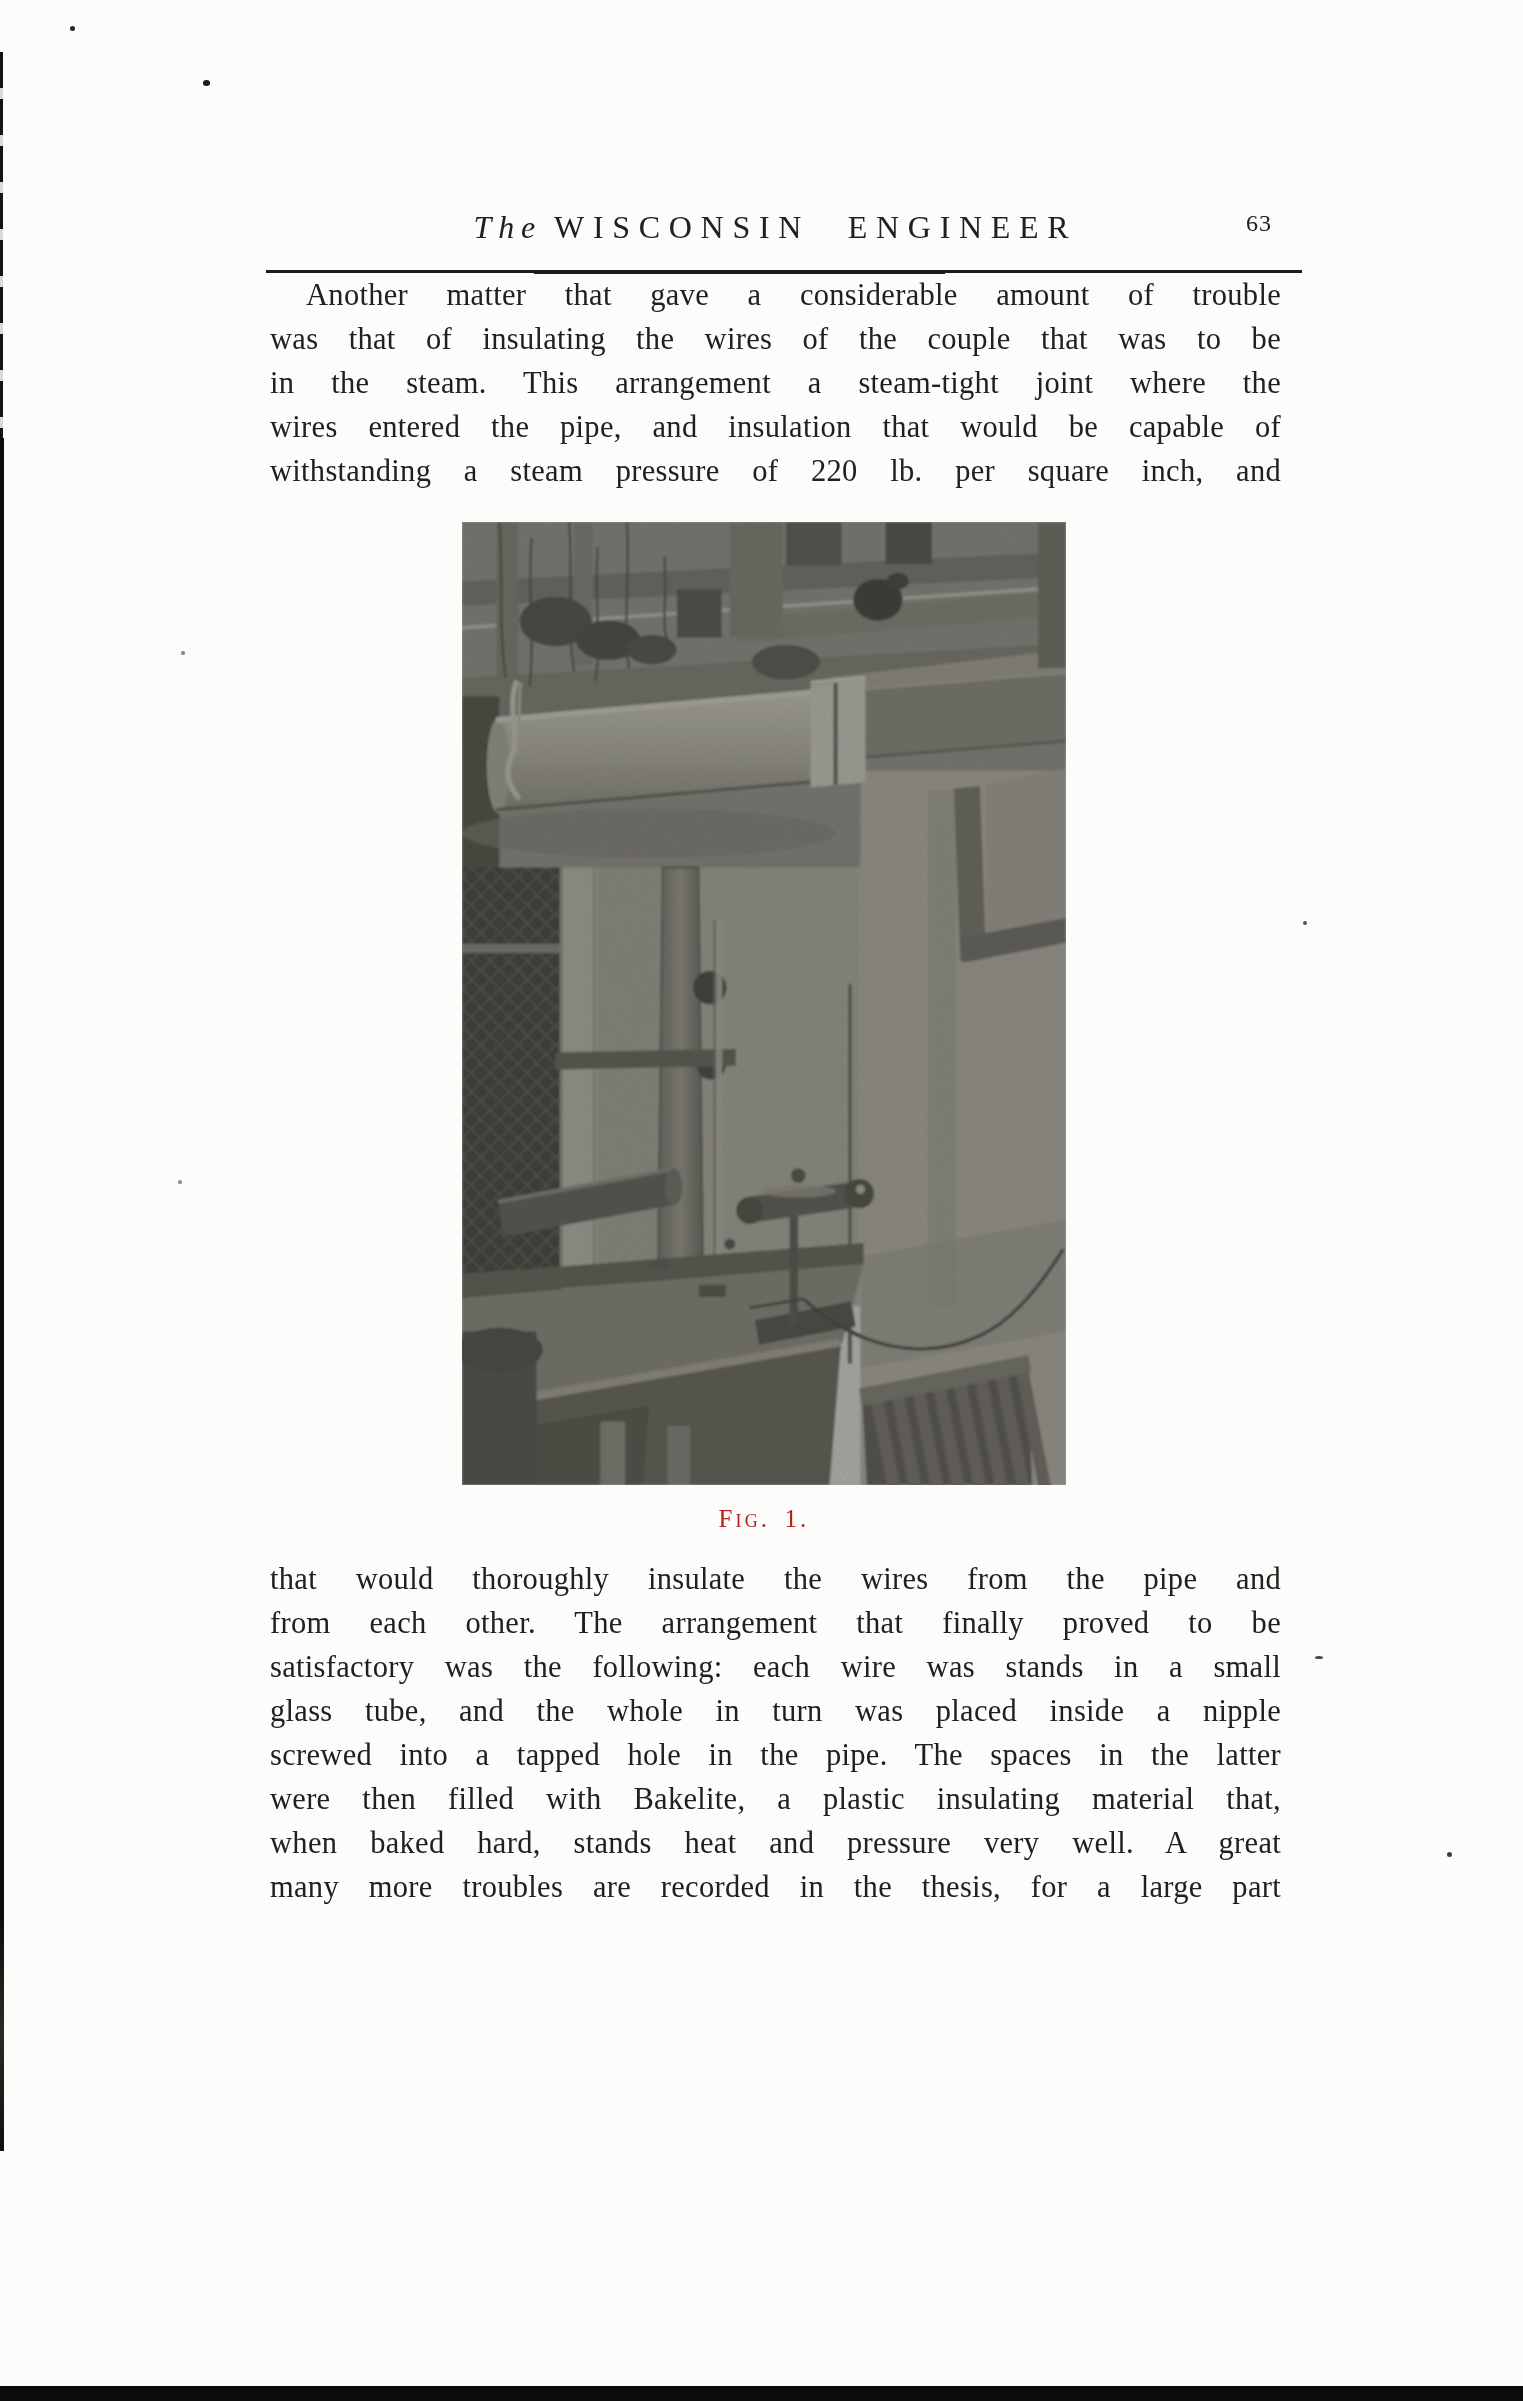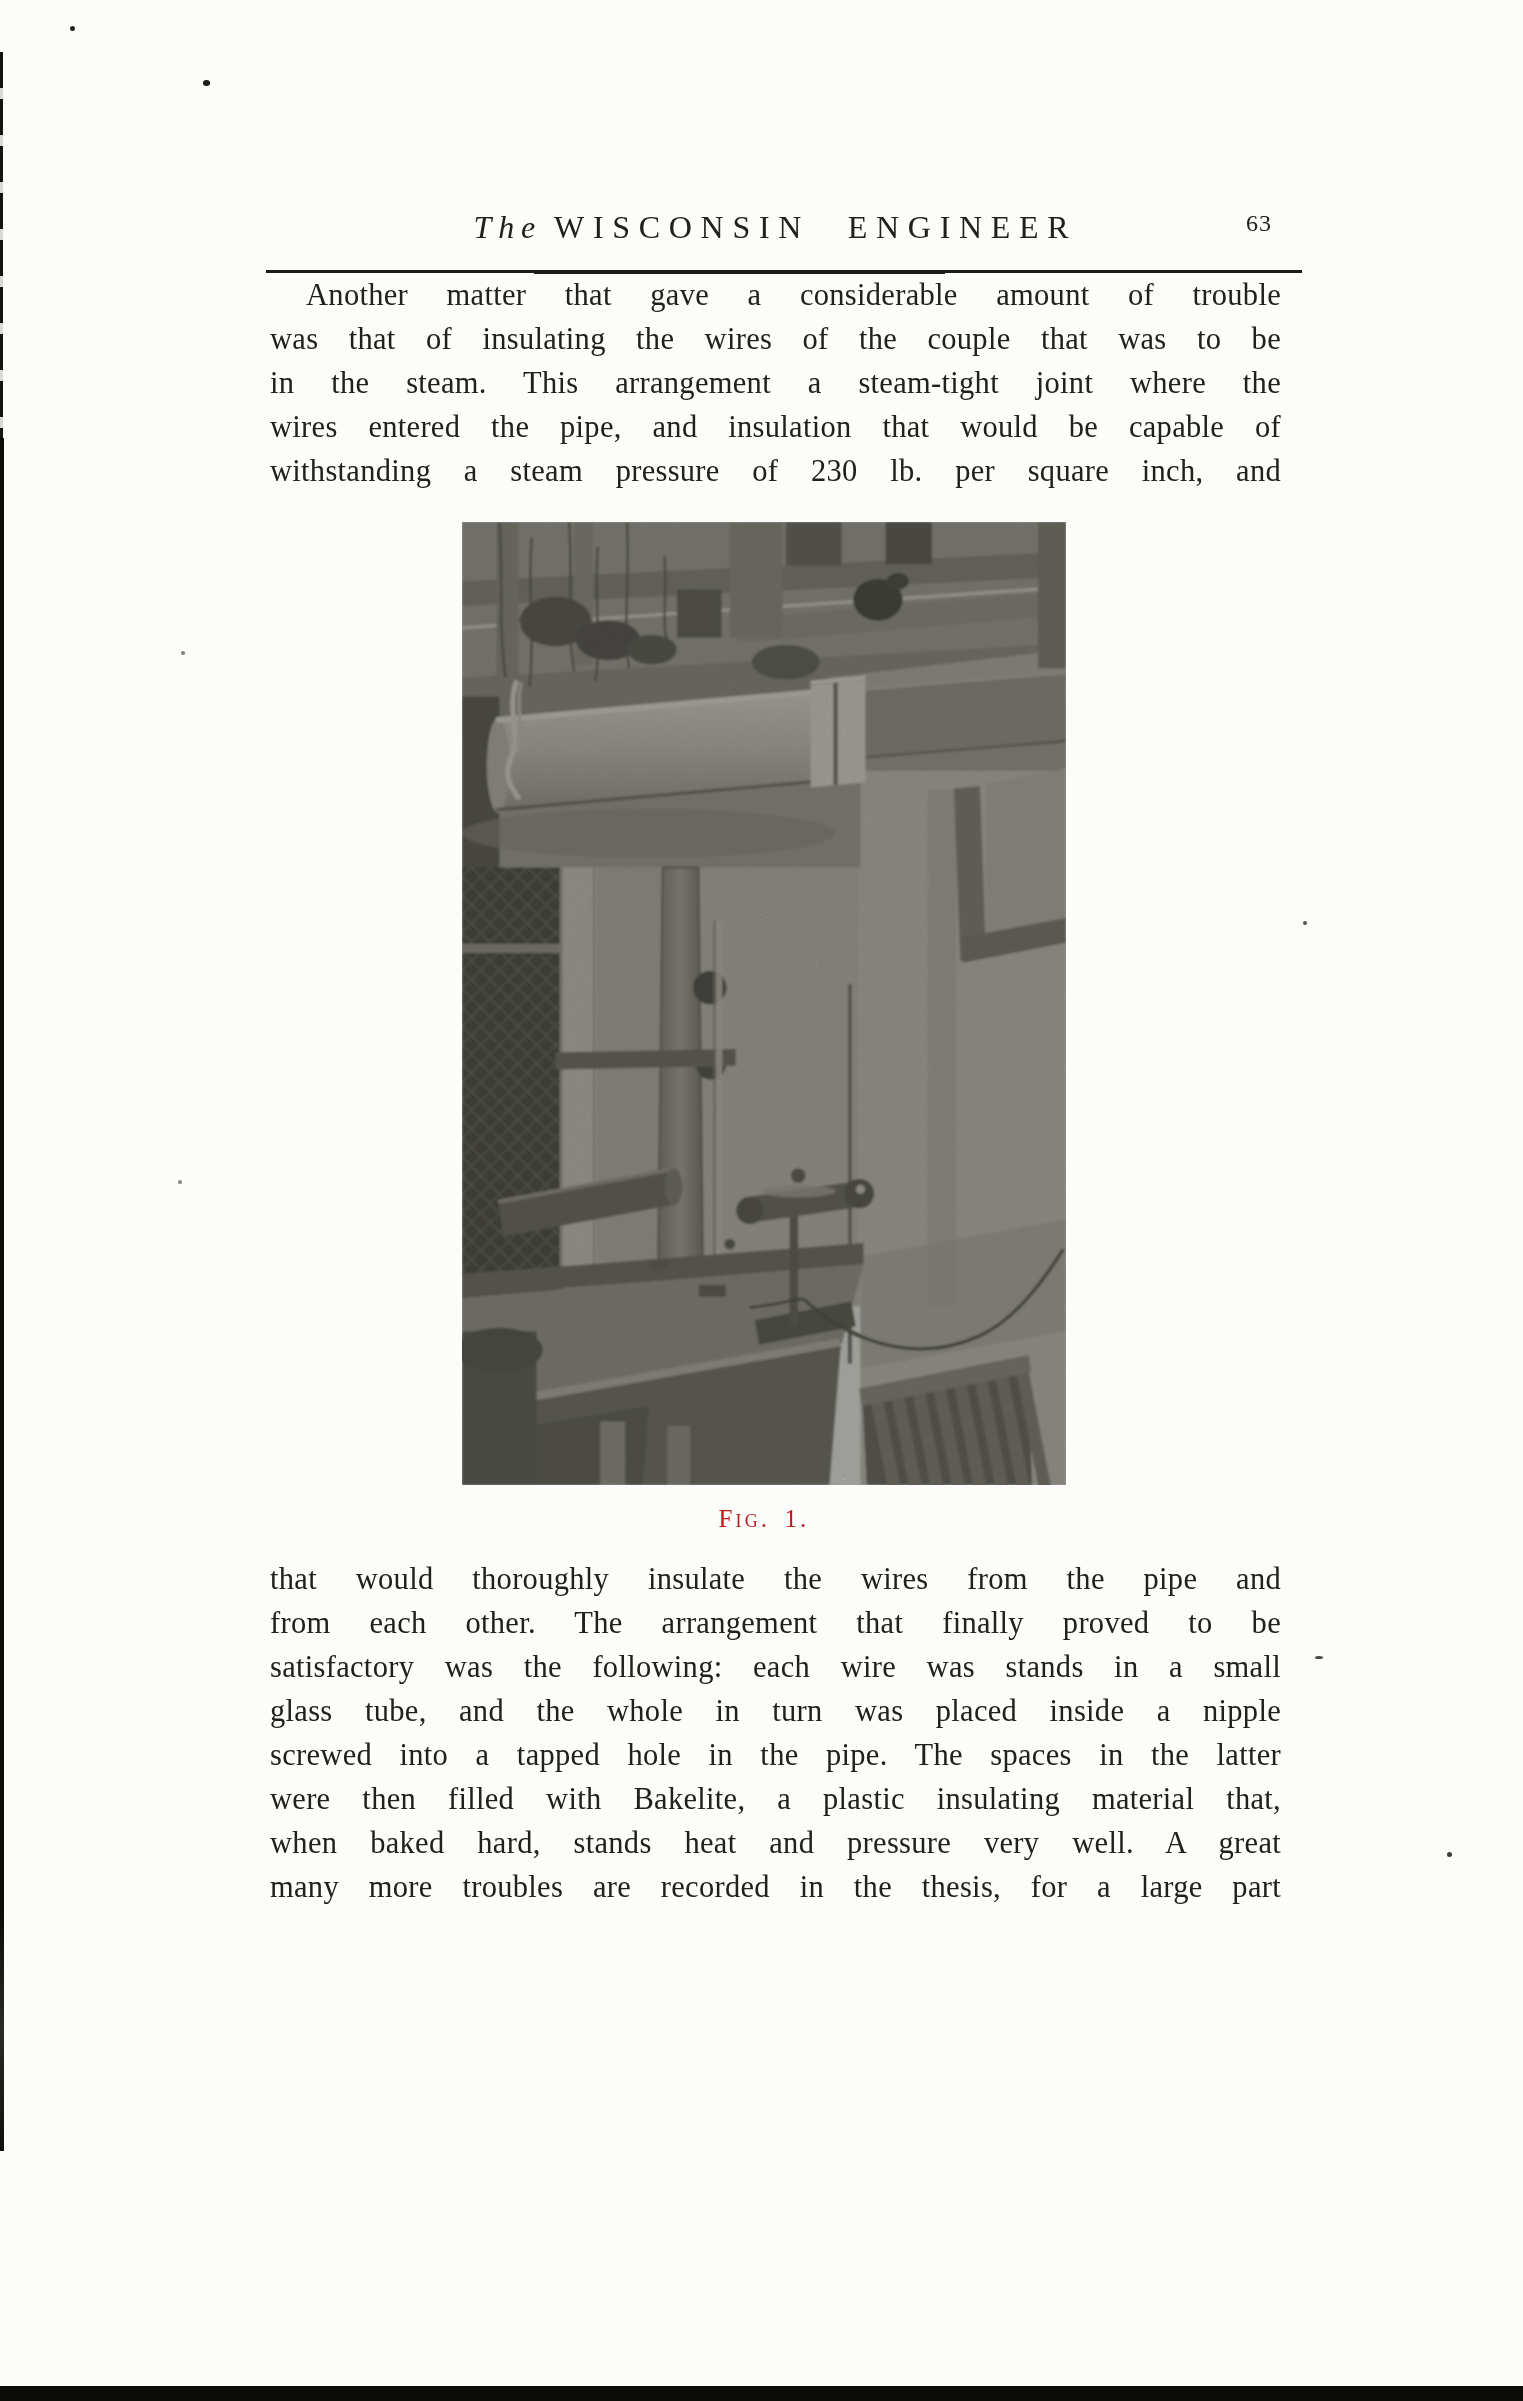--- a/index.html
+++ b/index.html
@@ -86,21 +86,21 @@
   </div>
   <span class="page-number">63</span>
 </div>
 <div class="header-rule"></div>
 
 <div class="para para-1">
   <div class="line indent">Another matter that gave a considerable amount of trouble</div>
   <div class="line">was that of insulating the wires of the couple that was to be</div>
   <div class="line">in the steam.  This arrangement a steam-tight joint where the</div>
   <div class="line">wires entered the pipe, and insulation that would be capable of</div>
-  <div class="line">withstanding a steam pressure of 230 lb. per square inch, and</div>
+  <div class="line">withstanding a steam pressure of 220 lb. per square inch, and</div>
 </div>
 
 <div class="figure-wrap">
 <svg viewBox="0 0 970 1547" xmlns="http://www.w3.org/2000/svg">
   <defs>
     <linearGradient id="pipeGrad" x1="0" y1="0" x2="0" y2="1">
       <stop offset="0" stop-color="#e7e5db"></stop>
       <stop offset="0.45" stop-color="#c9c6bb"></stop>
       <stop offset="1" stop-color="#8f8d83"></stop>
     </linearGradient>

